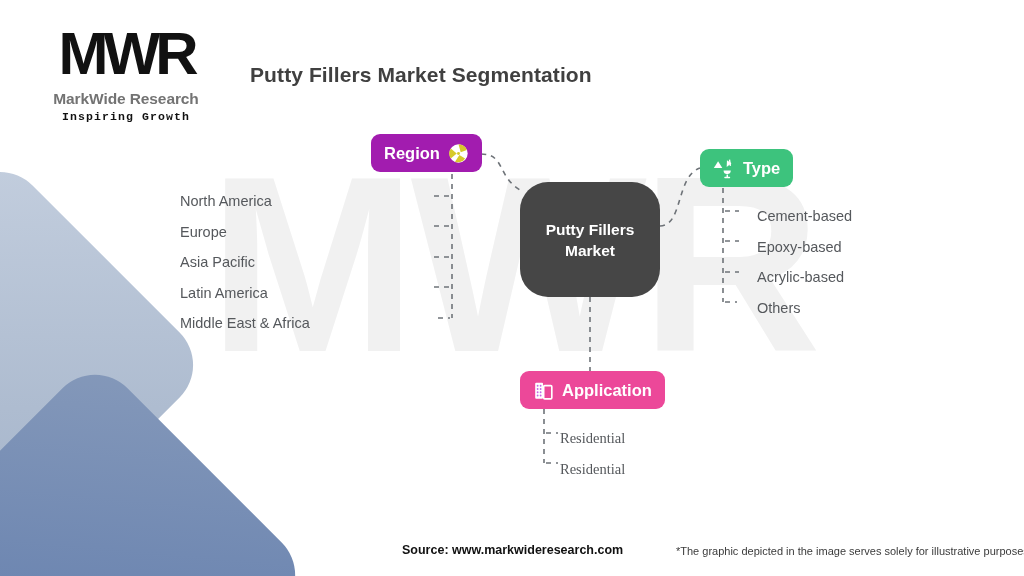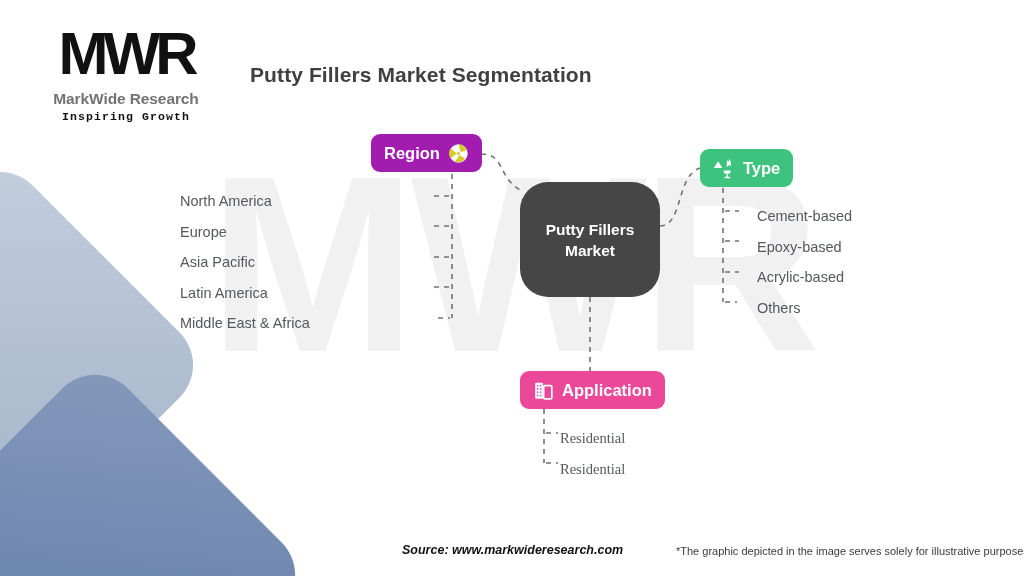--- a/index.html
+++ b/index.html
@@ -205,21 +205,20 @@
   }
 
   
   .source {
     position: absolute;
     left: 402px;
     top: 543px;
     font-size: 12.5px;
     font-weight: 700;
     color: #111111;
-    font-style: italic;
   }
   .disclaimer {
     position: absolute;
     left: 676px;
     top: 545px;
     font-size: 11px;
     color: #3b3b3b;
     white-space: nowrap;
   }
 </style>

